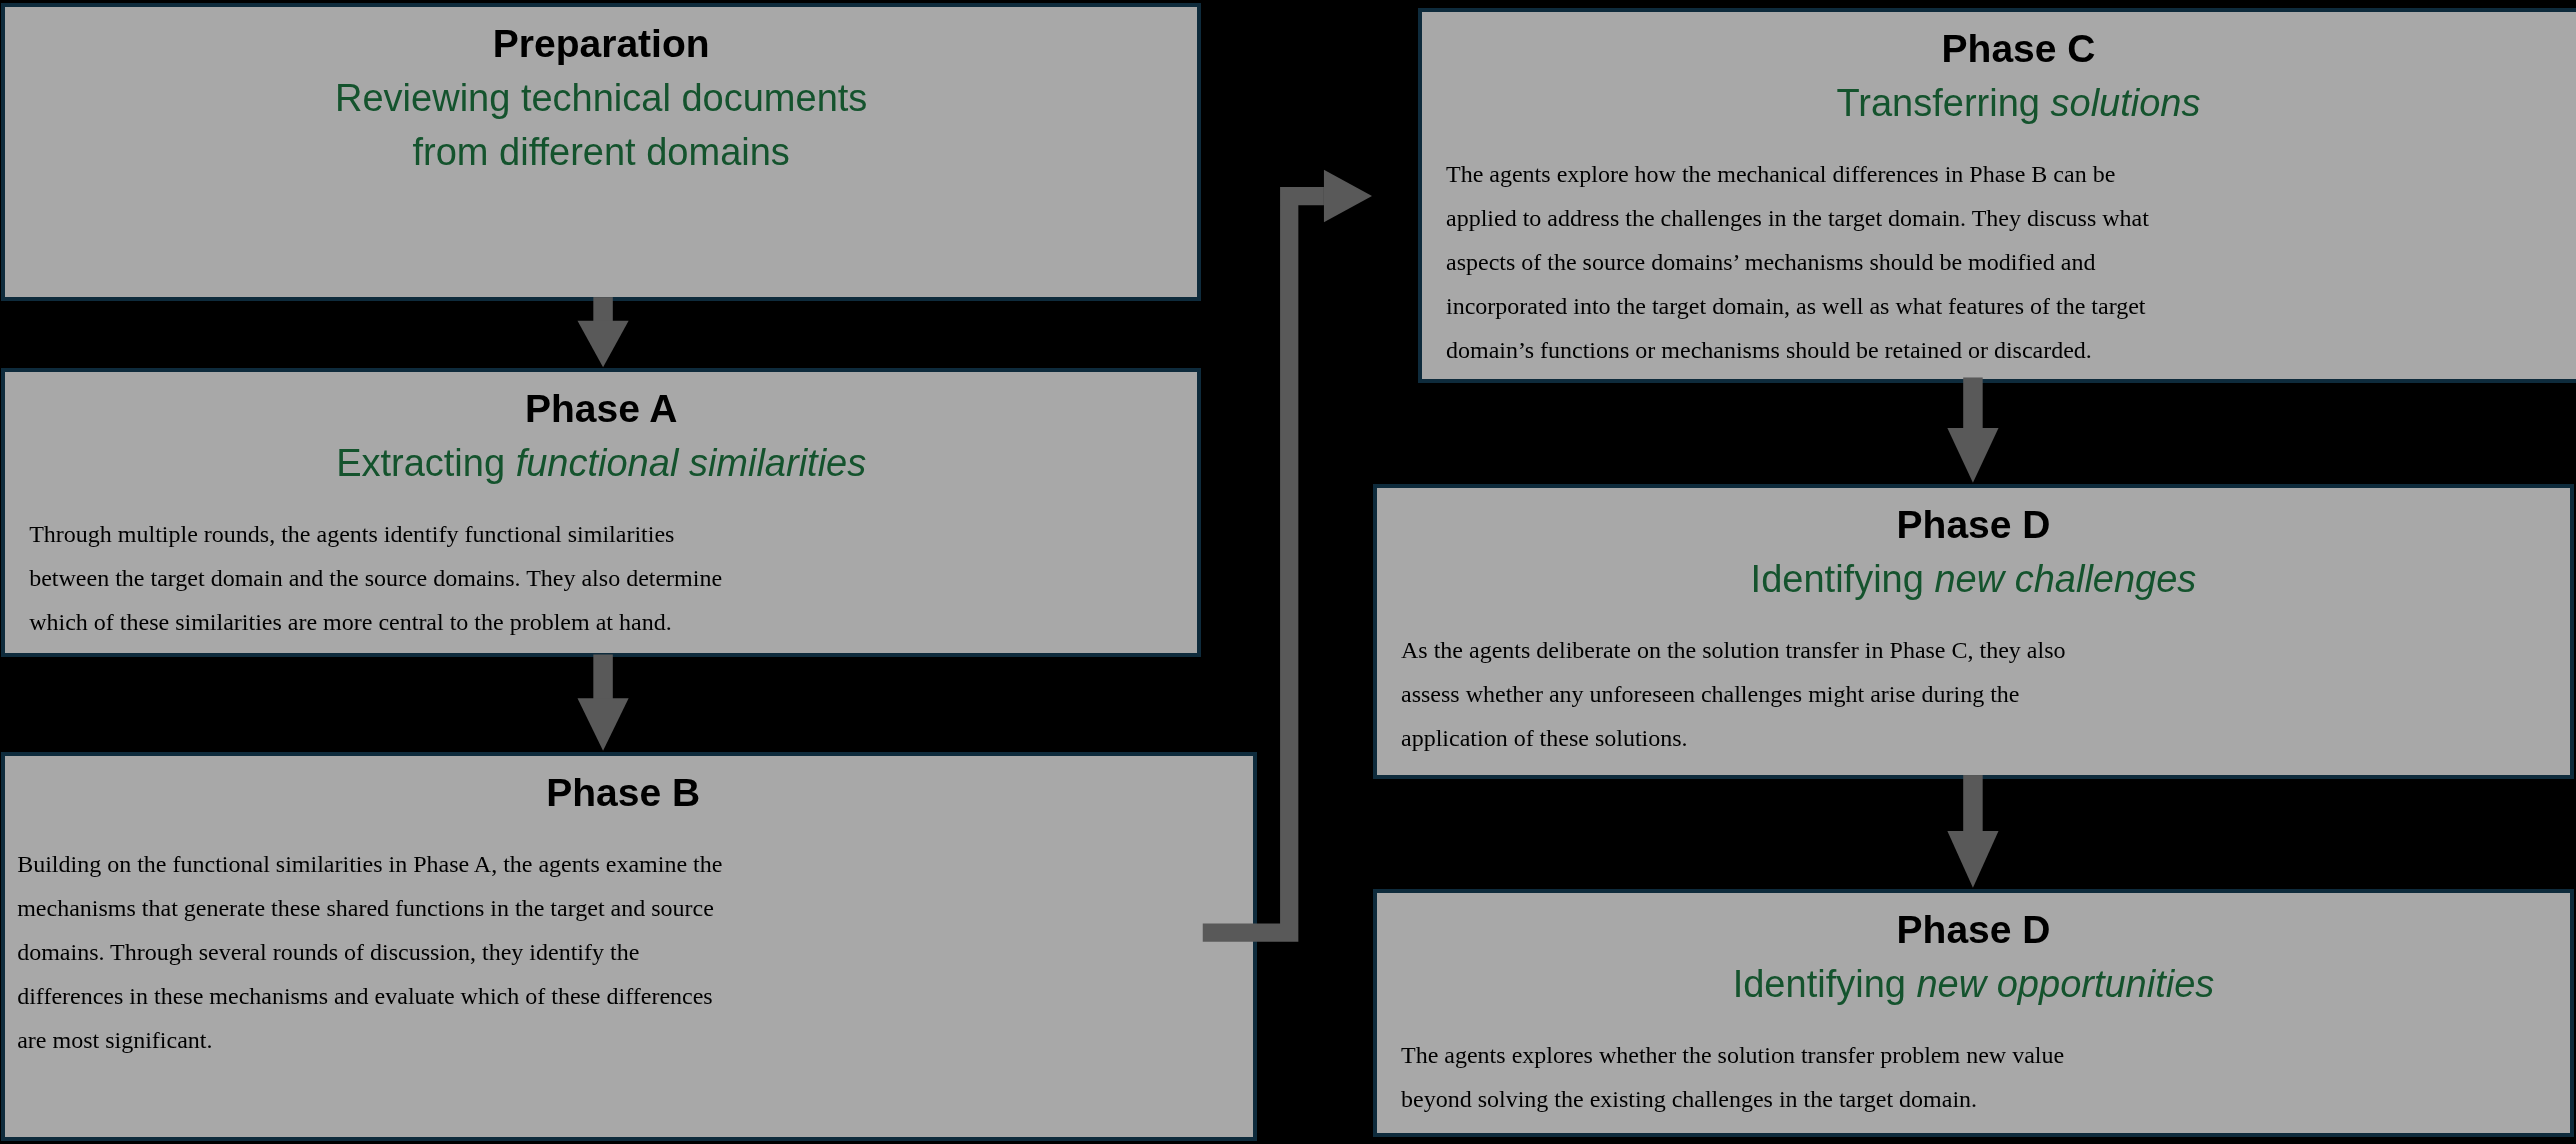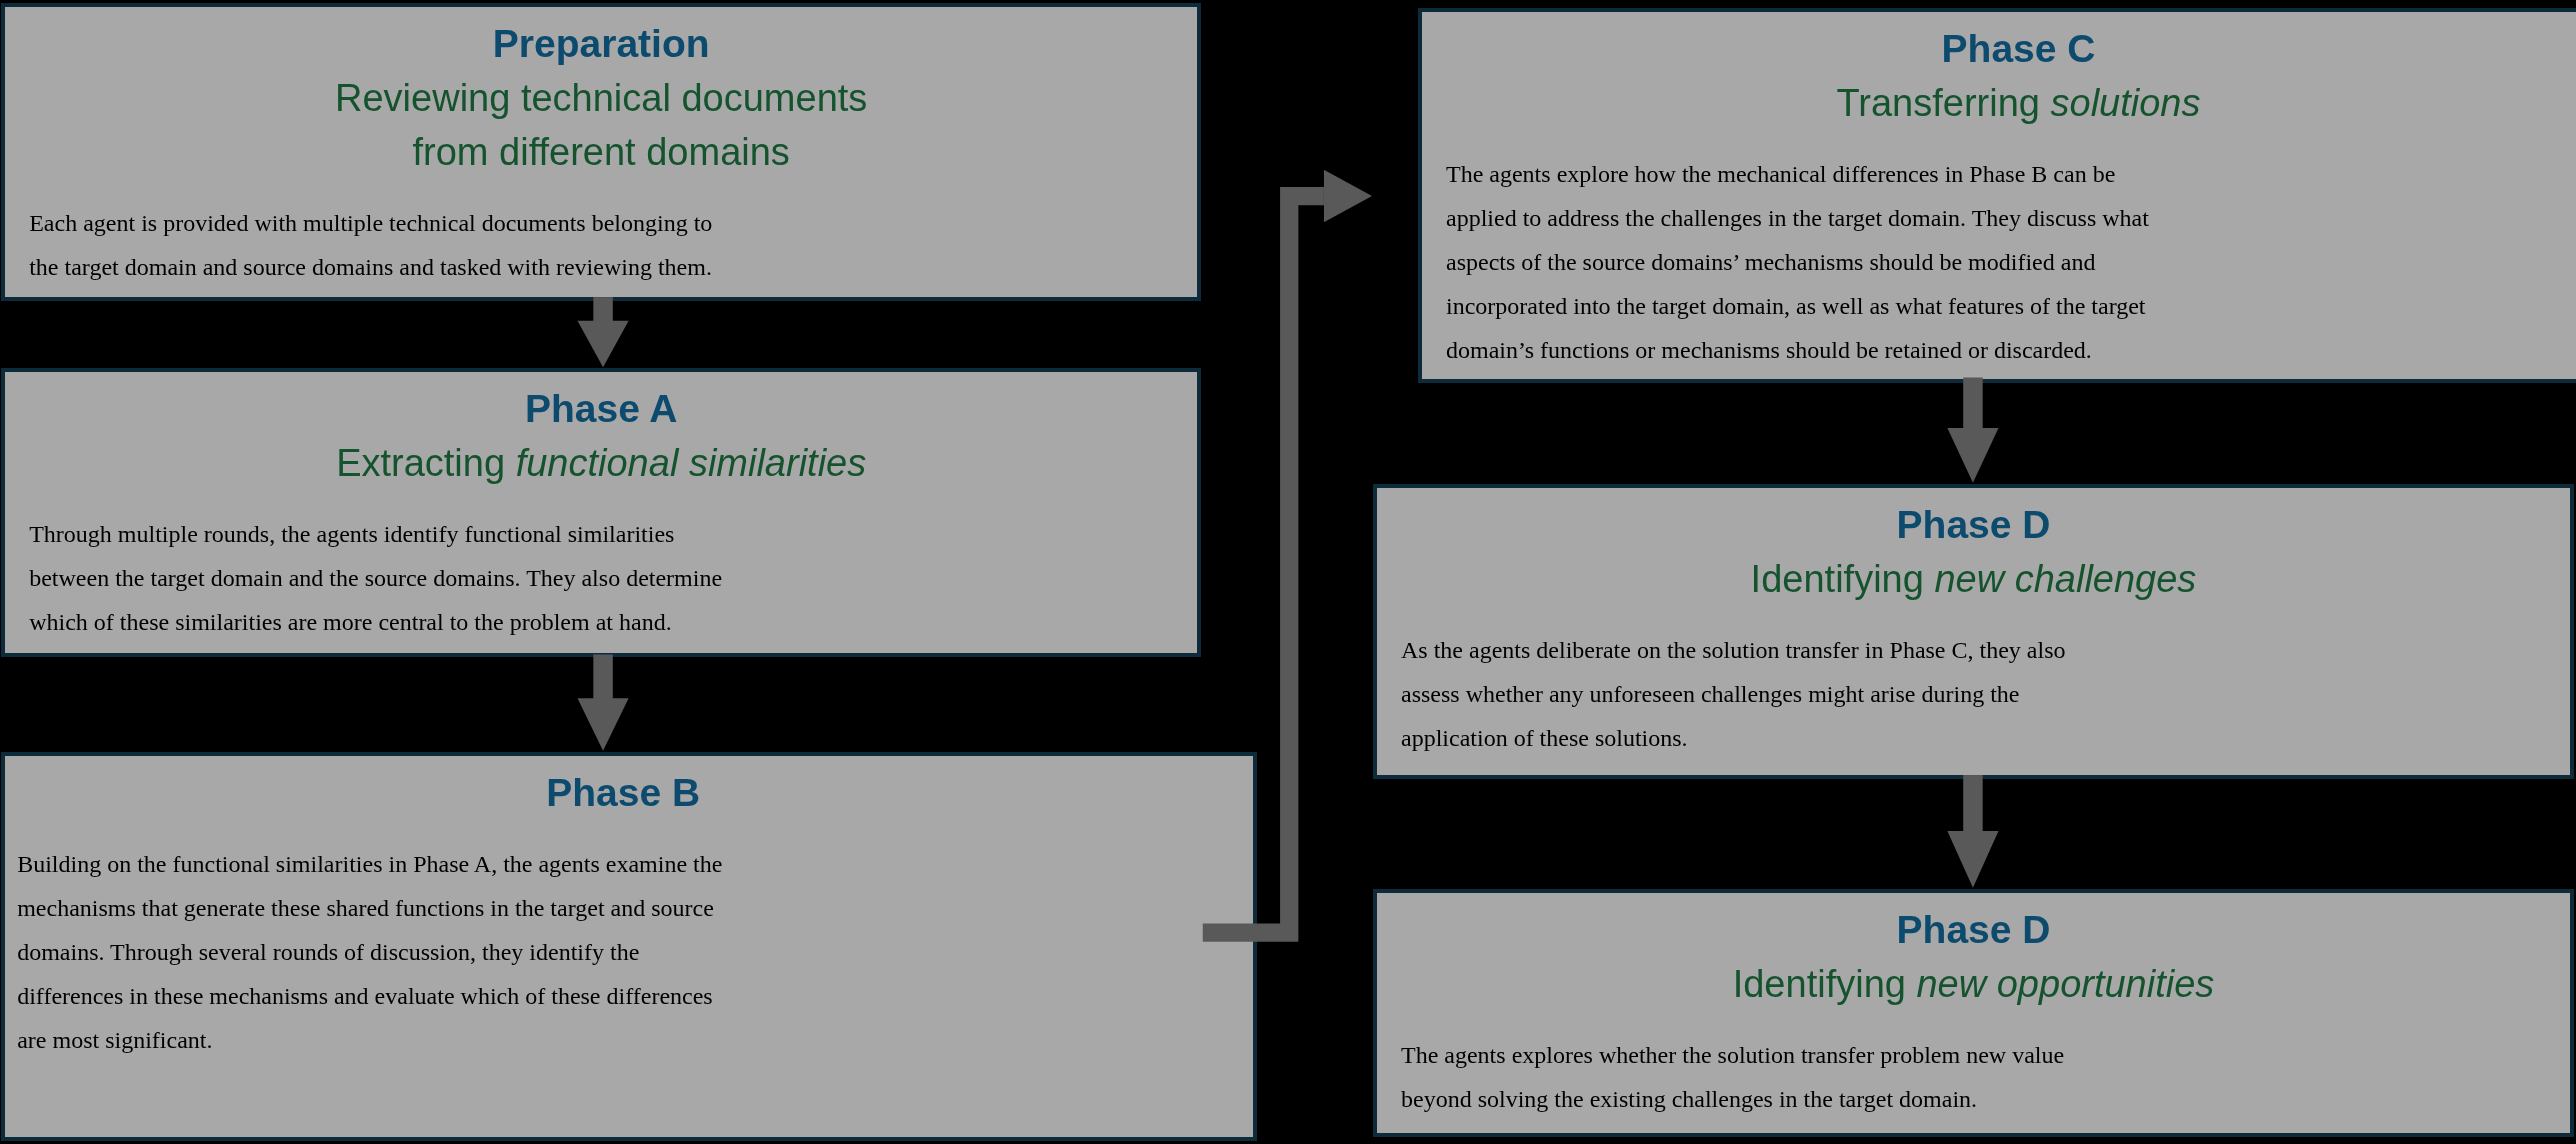--- a/index.html
+++ b/index.html
@@ -17,21 +17,21 @@
   }
   .box {
     position: absolute;
     box-sizing: border-box;
     background: #a8a8a8;
     border: 4.9px solid #0e2b3c;
     padding: 8.5px 24px 12px 24px;
   }
   .box-title {
     text-align: center;
-    color: #0c4a6e;
+    color: #000000;
     font-weight: bold;
     font-size: 39px;
     line-height: 55px;
   }
   .box-subtitle {
     text-align: center;
     color: #14532d;
     font-weight: normal;
     font-size: 38px;
     line-height: 54px;
@@ -65,22 +65,20 @@
 <body>
 
 <div class="canvas">
 
   <div class="box" id="box-preparation">
     <div class="box-title">Preparation</div>
     <div class="box-subtitle">
       <div><span>Reviewing technical documents</span><span class="ital"></span></div>
       <div><span>from different domains</span><span class="ital"></span></div>
     </div>
-    <div class="box-body">Each agent is provided with multiple technical documents belonging to
-the target domain and source domains and tasked with reviewing them.</div>
   </div>
 
   <div class="box" id="box-phase-a">
     <div class="box-title">Phase A</div>
     <div class="box-subtitle">
       <div><span>Extracting </span><span class="ital">functional similarities</span></div>
     </div>
     <div class="box-body">Through multiple rounds, the agents identify functional similarities
 between the target domain and the source domains. They also determine
 which of these similarities are more central to the problem at hand.</div>

